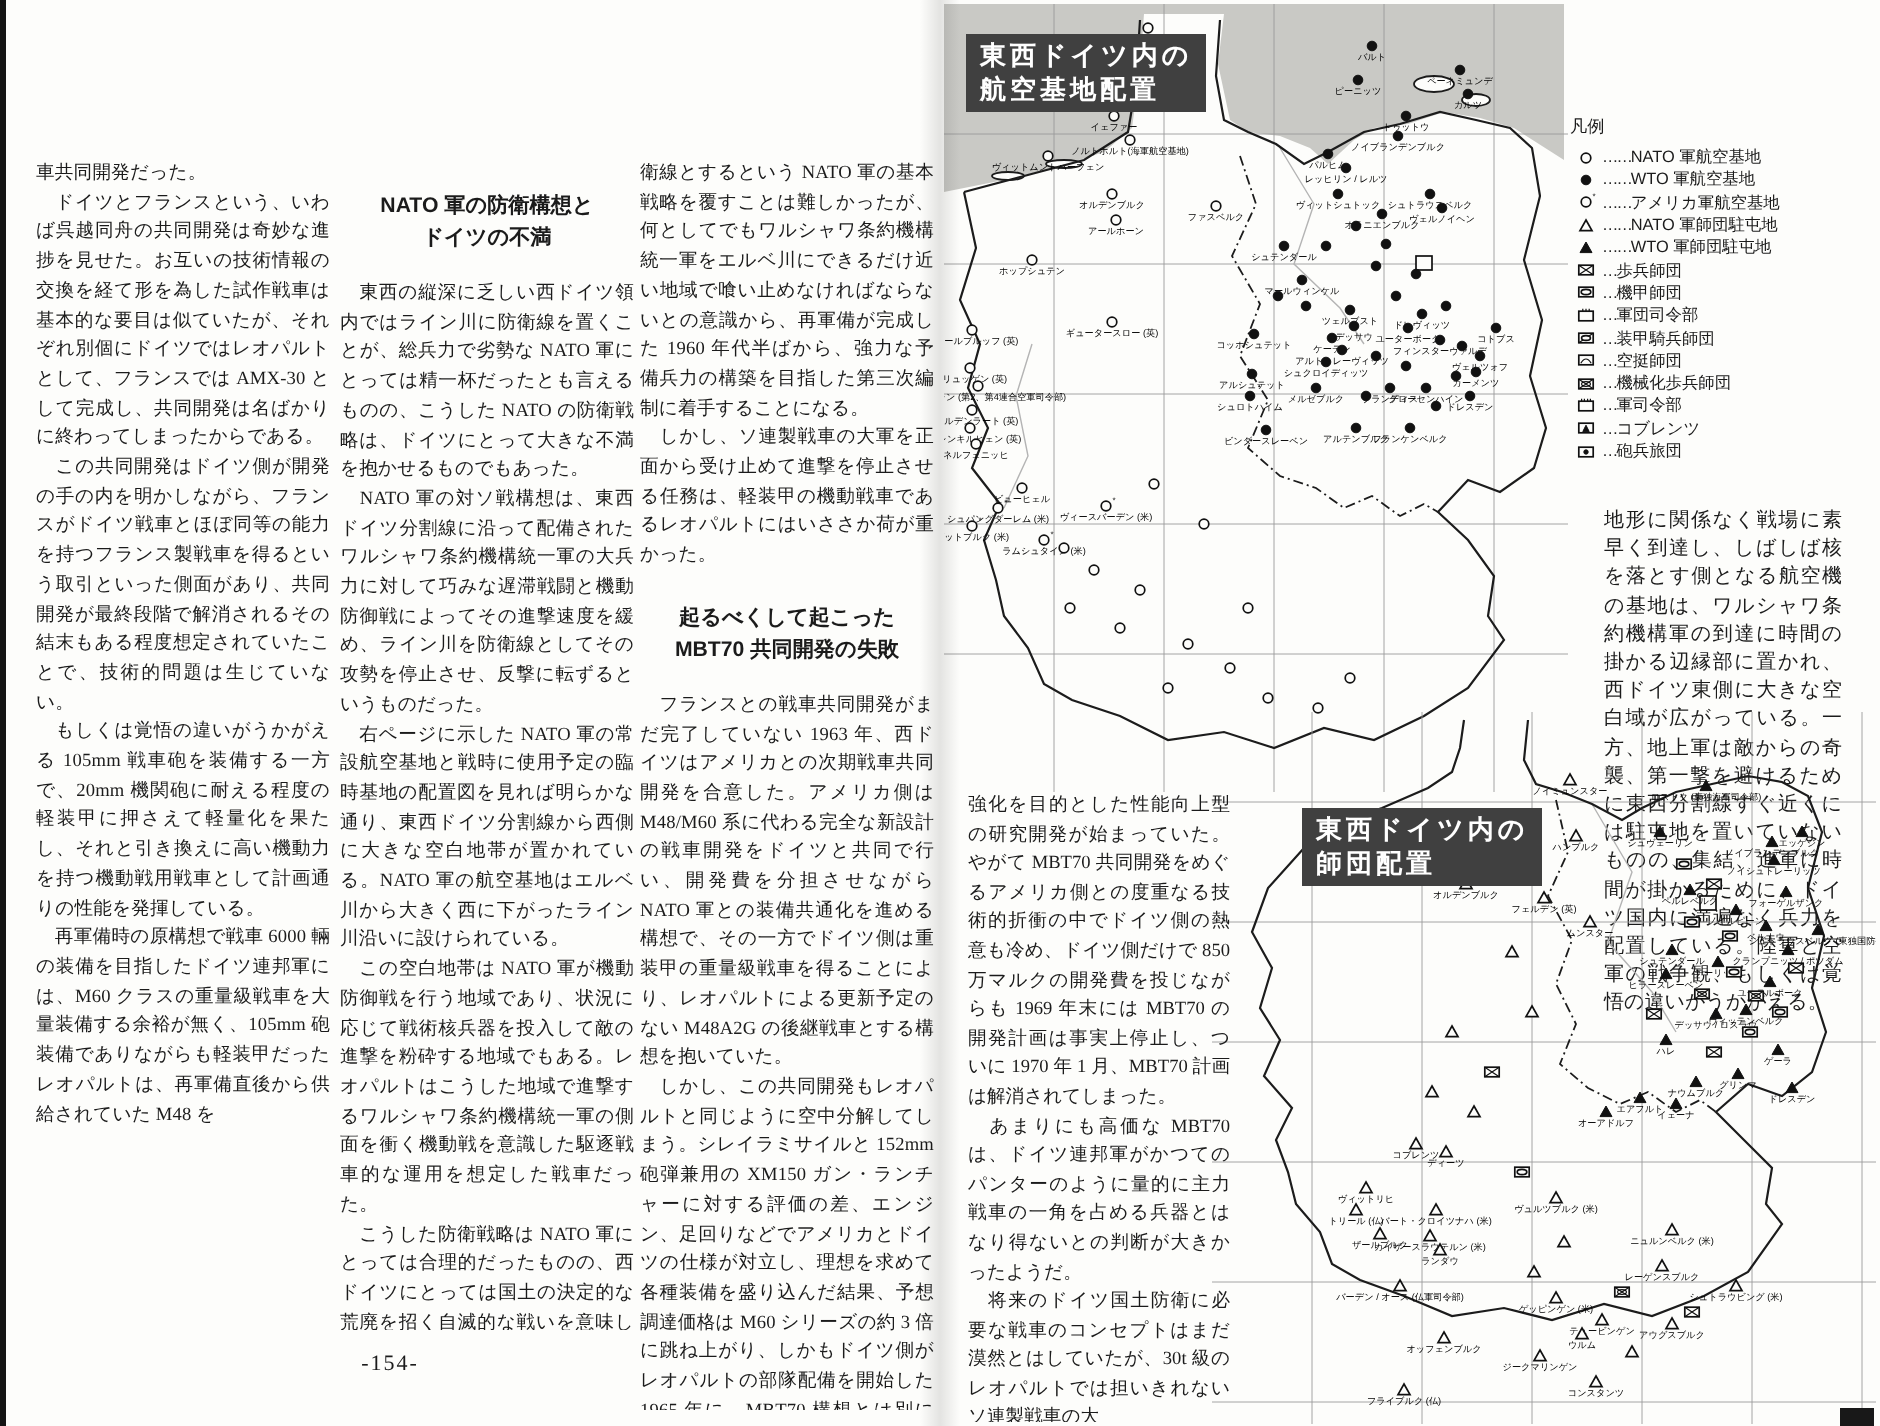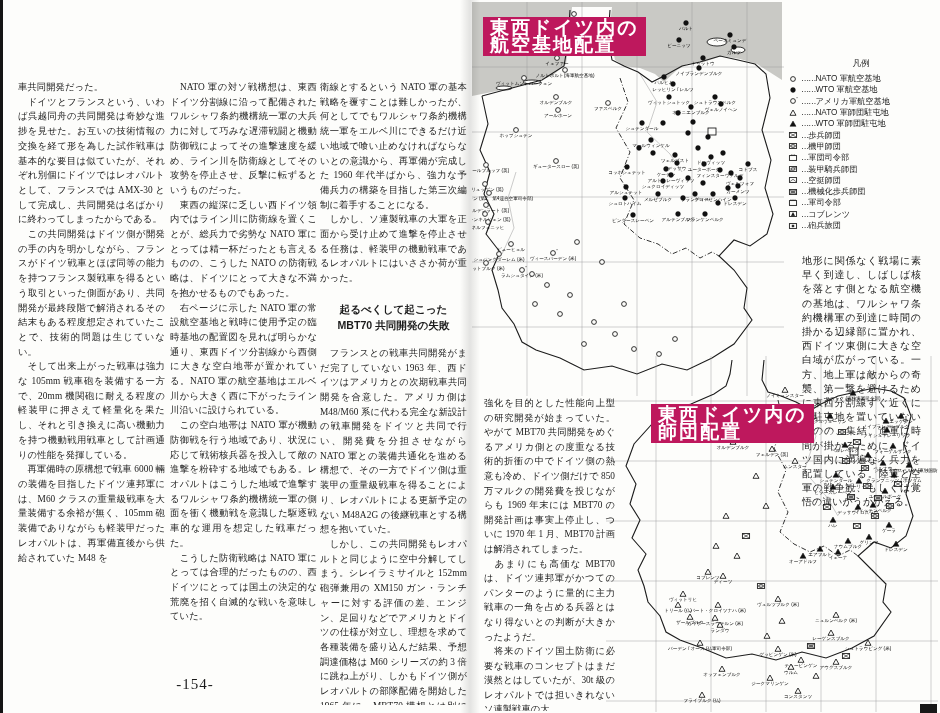--- a/index.html
+++ b/index.html
@@ -15,68 +15,72 @@
 
   
   .col{position:absolute;width:147px;overflow:hidden;text-align:justify;}
   .col p{margin:0;font-size:9.3px;line-height:14.7px;letter-spacing:.1px;}
   #col1{left:18px;top:80px;height:625px;}
   #col2{left:170px;top:80px;height:585px;}
   #col3{left:320px;top:80px;height:625px;}
   .sec-head{font-family:"Liberation Sans","DejaVu Sans",sans-serif;font-weight:bold;
             font-size:10.6px;line-height:16px;text-align:center;margin:15px 0 13px 0;}
   .page-num{position:absolute;left:145px;top:676px;width:100px;text-align:center;
-            font-size:15px;letter-spacing:1px;}
+            font-size:11px;letter-spacing:1px;}
 
   
-  .map-title{position:absolute;background:#be185d;color:#fff;
+  .map-title{position:absolute;background:#404040;color:#fff;
              font-family:"Liberation Sans","DejaVu Sans",sans-serif;font-weight:bold;
-             font-size:19px;line-height:16.5px;letter-spacing:2px;padding:3px 7px;}
+             font-size:13px;line-height:16.5px;letter-spacing:2px;padding:3px 7px;}
   #air-map-title{left:13px;top:17px;}
   #div-map-title{left:181px;top:404px;}
   .map-svg{position:absolute;}
   #air-map{left:2px;top:2px;}
   #div-map{left:136px;top:356px;}
   svg .land{fill:#fdfdfb;stroke:#1c1c1c;stroke-width:.9;}
   svg .sea{stroke:none;}
   svg .grid{stroke:#9a9a9a;stroke-width:.45;}
   svg .border{fill:none;stroke:#1c1c1c;stroke-width:1.1;}
   svg .ewline{fill:none;stroke:#1c1c1c;stroke-width:.9;stroke-dasharray:5 2 1 2;}
   svg .river{fill:none;stroke:#b4b4b4;stroke-width:.7;}
   svg .open{fill:#fdfdfb;stroke:#111;stroke-width:.85;}
   svg .fill{fill:#111;stroke:#111;stroke-width:.5;}
   svg text{font-family:"Liberation Sans","DejaVu Sans",sans-serif;font-size:4.6px;fill:#000;text-anchor:middle;}
 
   #legend{position:absolute;left:315px;top:58px;width:152px;
-          font-family:"Liberation Sans","DejaVu Sans",sans-serif;font-size:8.2px;text-align:center;}
+          font-family:"Liberation Sans","DejaVu Sans",sans-serif;font-size:8.2px;}
   #legend .lg-title{font-size:8.6px;margin-bottom:3px;}
   .lg-item{display:flex;align-items:center;height:11.3px;white-space:nowrap;}
   .lg-item svg{flex:0 0 16px;height:10px;}
   .lg-dots{letter-spacing:-1px;color:#222;}
   #map-caption{position:absolute;left:315px;top:237px;width:153px;text-align:justify;}
   #map-caption p{margin:17px;font-size:10px;line-height:14.2px;}
   #right-col{position:absolute;left:14px;top:396px;width:131px;height:315px;overflow:hidden;text-align:justify;}
   #right-col p{margin:0;font-size:9.3px;line-height:14.6px;}
 </style>
 </head>
 <body>
 
 <div class="page" id="page-left">
   <div class="col" id="col1">
       <p>車共同開発だった。</p>
       <p>　ドイツとフランスという、いわば呉越同舟の共同開発は奇妙な進捗を見せた。お互いの技術情報の交換を経て形を為した試作戦車は基本的な要目は似ていたが、それぞれ別個にドイツではレオパルトとして、フランスでは AMX-30 として完成し、共同開発は名ばかりに終わってしまったからである。</p>
       <p>　この共同開発はドイツ側が開発の手の内を明かしながら、フランスがドイツ戦車とほぼ同等の能力を持つフランス製戦車を得るという取引といった側面があり、共同開発が最終段階で解消されるその結末もある程度想定されていたことで、技術的問題は生じていない。</p>
-      <p>　そして出来上がった戦車は強力な 105mm 戦車砲を装備する一方で、20mm 機関砲に耐える程度の軽装甲に押さえて軽量化を果たし、それと引き換えに高い機動力を持つ機動戦用戦車として計画通りの性能を発揮している。</p>
+      <p>　もしくは覚悟の違いがうかがえる 105mm 戦車砲を装備する一方で、20mm 機関砲に耐える程度の軽装甲に押さえて軽量化を果たし、それと引き換えに高い機動力を持つ機動戦用戦車として計画通りの性能を発揮している。</p>
       <p>　再軍備時の原構想で戦車 6000 輛の装備を目指したドイツ連邦軍には、M60 クラスの重量級戦車を大量装備する余裕が無く、105mm 砲装備でありながらも軽装甲だったレオパルトは、再軍備直後から供給されていた M48 を</p>
     </div>
 
   <div class="col" id="col2">
+    <div class="sec-head">
+      <div>NATO 軍の防衛構想と</div>
+      <div>ドイツの不満</div>
+    </div>
     <div>
+        <p>　東西の縦深に乏しい西ドイツ領内ではライン川に防衛線を置くことが、総兵力で劣勢な NATO 軍にとっては精一杯だったとも言えるものの、こうした NATO の防衛戦略は、ドイツにとって大きな不満を抱かせるものでもあった。</p>
         <p>　NATO 軍の対ソ戦構想は、東西ドイツ分割線に沿って配備されたワルシャワ条約機構統一軍の大兵力に対して巧みな遅滞戦闘と機動防御戦によってその進撃速度を緩め、ライン川を防衛線としてその攻勢を停止させ、反撃に転ずるというものだった。</p>
-        <p>　東西の縦深に乏しい西ドイツ領内ではライン川に防衛線を置くことが、総兵力で劣勢な NATO 軍にとっては精一杯だったとも言えるものの、こうした NATO の防衛戦略は、ドイツにとって大きな不満を抱かせるものでもあった。</p>
         <p>　右ページに示した NATO 軍の常設航空基地と戦時に使用予定の臨時基地の配置図を見れば明らかな通り、東西ドイツ分割線から西側に大きな空白地帯が置かれている。NATO 軍の航空基地はエルベ川から大きく西に下がったライン川沿いに設けられている。</p>
         <p>　この空白地帯は NATO 軍が機動防御戦を行う地域であり、状況に応じて戦術核兵器を投入して敵の進撃を粉砕する地域でもある。レオパルトはこうした地域で進撃するワルシャワ条約機構統一軍の側面を衝く機動戦を意識した駆逐戦車的な運用を想定した戦車だった。</p>
         <p>　こうした防衛戦略は NATO 軍にとっては合理的だったものの、西ドイツにとっては国土の決定的な荒廃を招く自滅的な戦いを意味していた。</p>
       </div>
   </div>
 
   <div class="col" id="col3">
     <div>
         <p>衛線とするという NATO 軍の基本戦略を覆すことは難しかったが、何としてでもワルシャワ条約機構統一軍をエルベ川にできるだけ近い地域で喰い止めなければならないとの意識から、再軍備が完成した 1960 年代半ばから、強力な予備兵力の構築を目指した第三次編制に着手することになる。</p>
         <p>　しかし、ソ連製戦車の大軍を正面から受け止めて進撃を停止させる任務は、軽装甲の機動戦車であるレオパルトにはいささか荷が重かった。</p>

